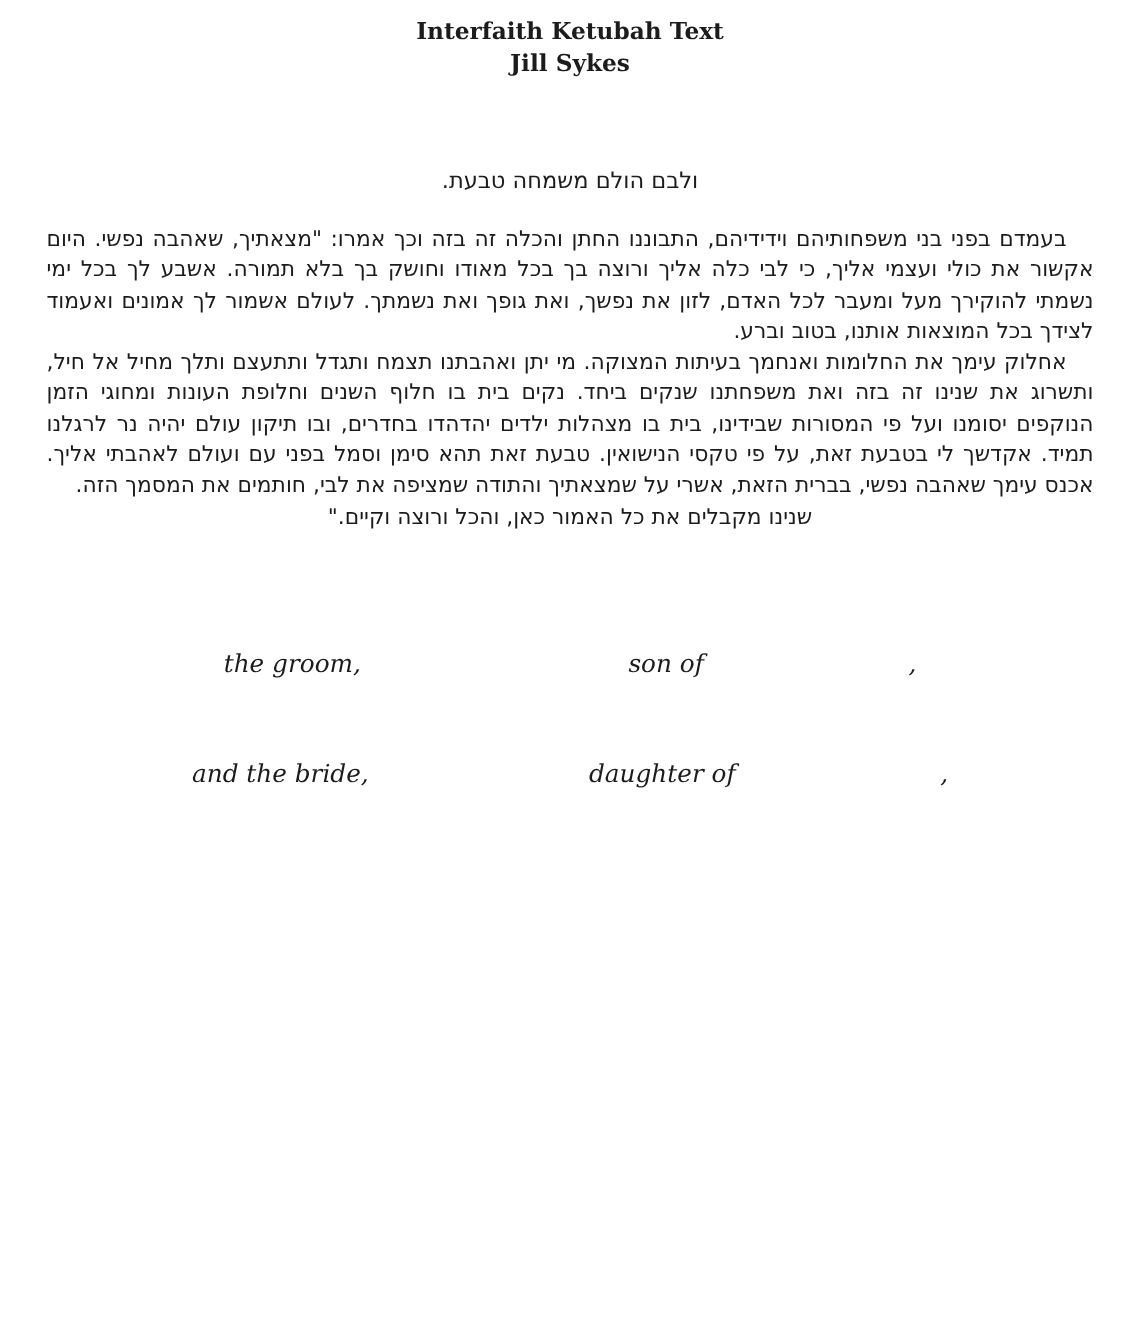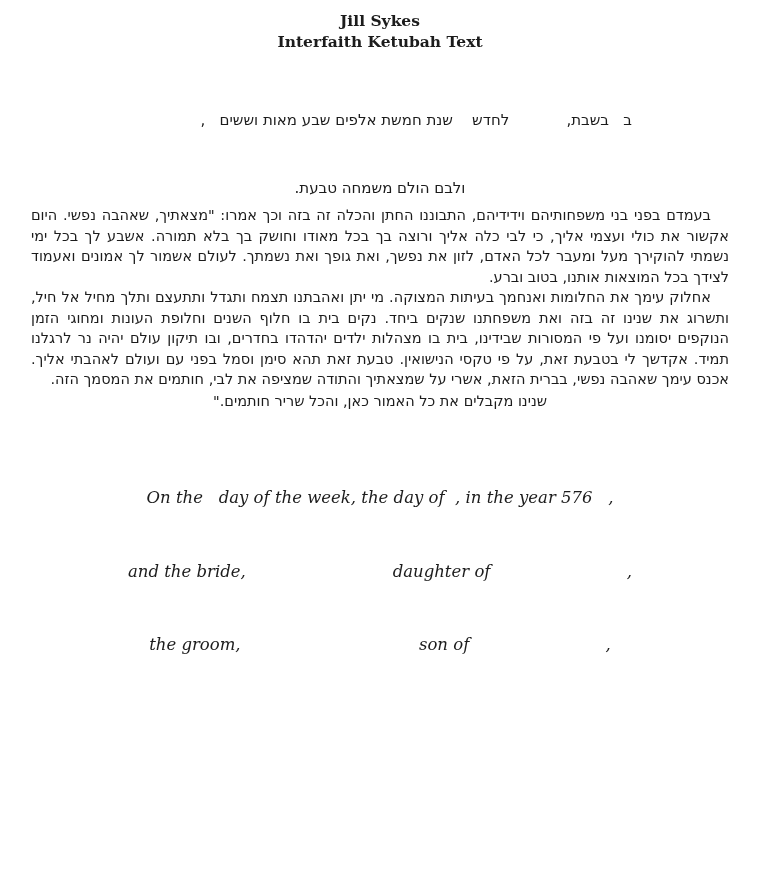--- a/index.html
+++ b/index.html
@@ -47,21 +47,21 @@
     font-size: 15px;
     line-height: 22.5px;
     text-align: center;
     white-space: pre-wrap;
   }
 
   
   .heb-body {
     direction: rtl;
     width: 698px;
-    margin: 6px auto 0 auto;
+    margin: 18px auto 0 auto;
     font-family: "DejaVu Sans", sans-serif;
     font-size: 14.5px;
     line-height: 20.5px;
     text-align: justify;
   }
   .heb-body p {
     margin: 0;
     text-indent: 18px;
   }
   .heb-closing {
@@ -83,35 +83,33 @@
     text-align: center;
     white-space: pre-wrap;
   }
 </style>
 </head>
 <body>
 
 <div class="page">
 
   <div class="title-block">
+    <div>Interfaith Ketubah Text</div>
     <div>Jill Sykes</div>
-    <div>Interfaith Ketubah Text</div>
   </div>
 
   <div class="heb-date">
-    <div>ב&nbsp;&nbsp;&nbsp;בשבת,&nbsp;&nbsp;&nbsp;&nbsp;&nbsp;&nbsp;&nbsp;&nbsp;&nbsp;&nbsp;&nbsp;&nbsp;לחדש&nbsp;&nbsp;&nbsp;&nbsp;שנת חמשת אלפים שבע מאות וששים&nbsp;&nbsp;&nbsp;,</div>
   </div>
   <div class="heb-date-centered">ולבם הולם משמחה טבעת.</div>
 
   <div class="heb-body">
     <p>בעמדם בפני בני משפחותיהם וידידיהם, התבוננו החתן והכלה זה בזה וכך אמרו: "מצאתיך, שאהבה נפשי. היום אקשור את כולי ועצמי אליך, כי לבי כלה אליך ורוצה בך בכל מאודו וחושק בך בלא תמורה. אשבע לך בכל ימי נשמתי להוקירך מעל ומעבר לכל האדם, לזון את נפשך, ואת גופך ואת נשמתך. לעולם אשמור לך אמונים ואעמוד לצידך בכל המוצאות אותנו, בטוב וברע.</p>
     <p>אחלוק עימך את החלומות ואנחמך בעיתות המצוקה. מי יתן ואהבתנו תצמח ותגדל ותתעצם ותלך מחיל אל חיל, ותשרוג את שנינו זה בזה ואת משפחתנו שנקים ביחד. נקים בית בו חלוף השנים וחלופת העונות ומחוגי הזמן הנוקפים יסומנו ועל פי המסורות שבידינו, בית בו מצהלות ילדים יהדהדו בחדרים, ובו תיקון עולם יהיה נר לרגלנו תמיד. אקדשך לי בטבעת זאת, על פי טקסי הנישואין. טבעת זאת תהא סימן וסמל בפני עם ועולם לאהבתי אליך. אכנס עימך שאהבה נפשי, בברית הזאת, אשרי על שמצאתיך והתודה שמציפה את לבי, חותמים את המסמך הזה.</p>
   </div>
-  <div class="heb-closing">שנינו מקבלים את כל האמור כאן, והכל שריר חותמים."</div>
+  <div class="heb-closing">שנינו מקבלים את כל האמור כאן, והכל ורוצה וקיים."</div>
 
   <div class="eng-date">
-    <div>On the&nbsp;&nbsp; day of the week, the day of&nbsp; , in the year 576&nbsp;&nbsp; ,</div>
+    <div>the groom,&nbsp;&nbsp;&nbsp;&nbsp;&nbsp;&nbsp;&nbsp;&nbsp;&nbsp;&nbsp;&nbsp;&nbsp;&nbsp;&nbsp;&nbsp;&nbsp;&nbsp;&nbsp;&nbsp;&nbsp;&nbsp;&nbsp;&nbsp;&nbsp;&nbsp;&nbsp;&nbsp;&nbsp;&nbsp;&nbsp;&nbsp;&nbsp;&nbsp;&nbsp;son of&nbsp;&nbsp;&nbsp;&nbsp;&nbsp;&nbsp;&nbsp;&nbsp;&nbsp;&nbsp;&nbsp;&nbsp;&nbsp;&nbsp;&nbsp;&nbsp;&nbsp;&nbsp;&nbsp;&nbsp;&nbsp;&nbsp;&nbsp;&nbsp;&nbsp; ,</div>
     <div>and the bride,&nbsp;&nbsp;&nbsp;&nbsp;&nbsp;&nbsp;&nbsp;&nbsp;&nbsp;&nbsp;&nbsp;&nbsp;&nbsp;&nbsp;&nbsp;&nbsp;&nbsp;&nbsp;&nbsp;&nbsp;&nbsp;&nbsp;&nbsp;&nbsp;&nbsp;&nbsp;&nbsp;&nbsp;daughter of&nbsp;&nbsp;&nbsp;&nbsp;&nbsp;&nbsp;&nbsp;&nbsp;&nbsp;&nbsp;&nbsp;&nbsp;&nbsp;&nbsp;&nbsp;&nbsp;&nbsp;&nbsp;&nbsp;&nbsp;&nbsp;&nbsp;&nbsp;&nbsp;&nbsp; ,</div>
-    <div>the groom,&nbsp;&nbsp;&nbsp;&nbsp;&nbsp;&nbsp;&nbsp;&nbsp;&nbsp;&nbsp;&nbsp;&nbsp;&nbsp;&nbsp;&nbsp;&nbsp;&nbsp;&nbsp;&nbsp;&nbsp;&nbsp;&nbsp;&nbsp;&nbsp;&nbsp;&nbsp;&nbsp;&nbsp;&nbsp;&nbsp;&nbsp;&nbsp;&nbsp;&nbsp;son of&nbsp;&nbsp;&nbsp;&nbsp;&nbsp;&nbsp;&nbsp;&nbsp;&nbsp;&nbsp;&nbsp;&nbsp;&nbsp;&nbsp;&nbsp;&nbsp;&nbsp;&nbsp;&nbsp;&nbsp;&nbsp;&nbsp;&nbsp;&nbsp;&nbsp; ,</div>
     
   </div>
 
 </div>
 
 </body></html>

